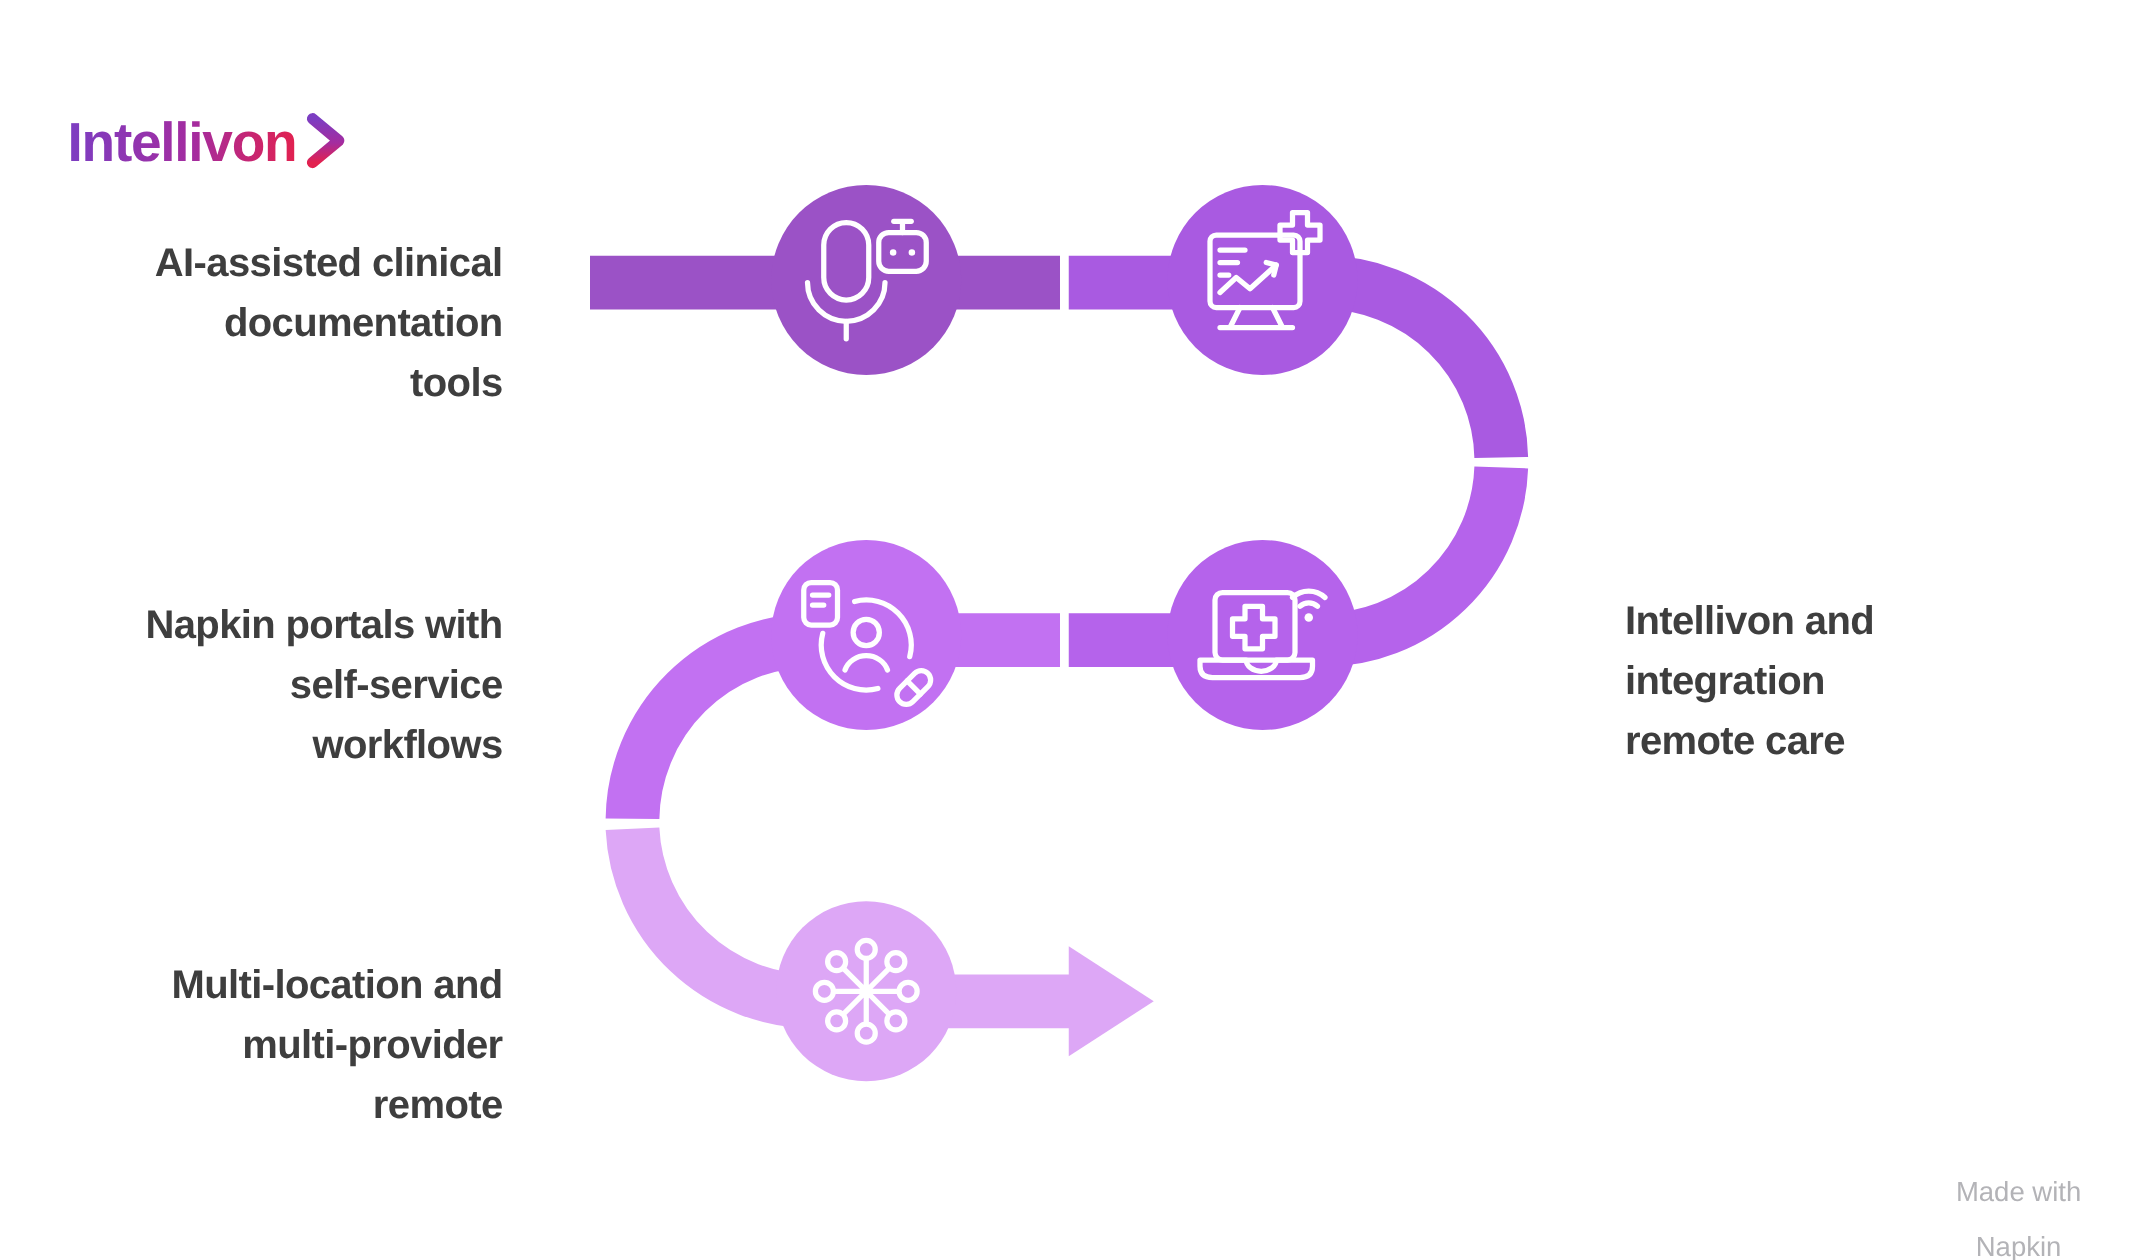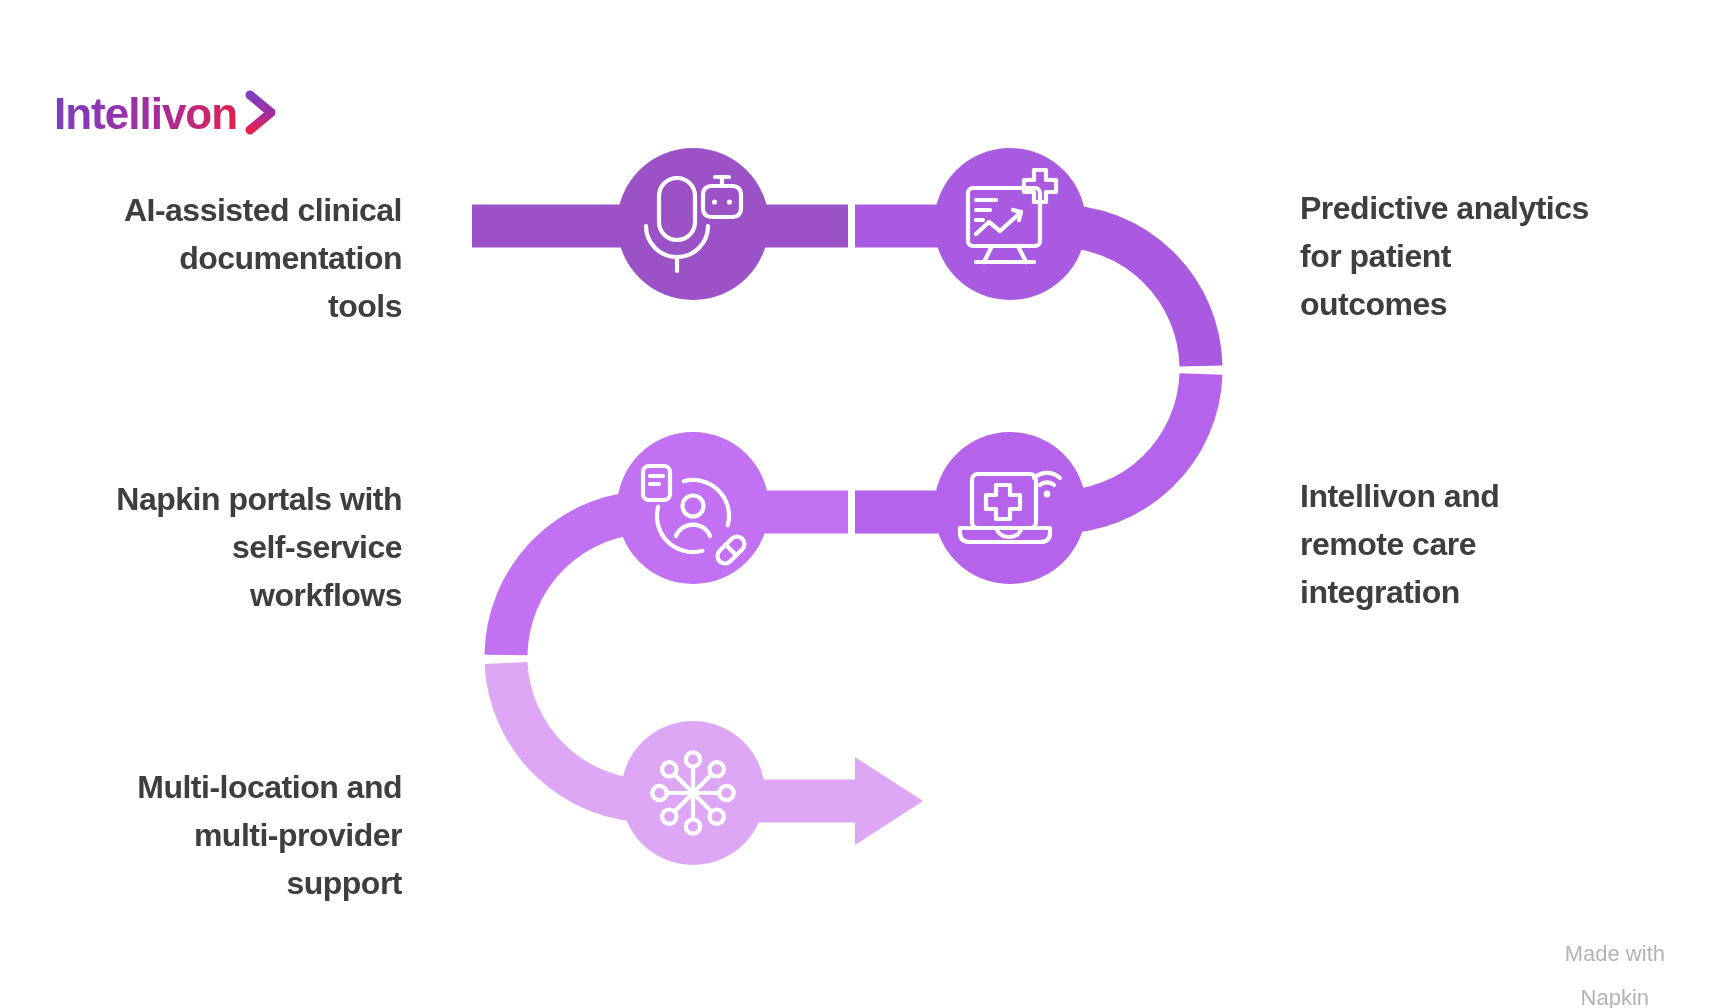--- a/index.html
+++ b/index.html
@@ -122,42 +122,37 @@
       <circle cx="-23.7" cy="23.7" r="7.2"></circle>
     </g>
   </svg>
 
   <div class="step-label left" style="top:186px">
     <div>AI-assisted clinical</div>
     <div>documentation</div>
     <div>tools</div>
   </div>
 
-  <div class="step-label right" style="top:184px">
-    <div>Predictive analytics</div>
-    <div>for patient</div>
-    <div>outcomes</div>
-  </div>
 
   <div class="step-label right" style="top:472px">
     <div>Intellivon and</div>
+    <div>integration</div>
     <div>remote care</div>
-    <div>integration</div>
   </div>
 
   <div class="step-label left" style="top:475px">
     <div>Napkin portals with</div>
     <div>self-service</div>
     <div>workflows</div>
   </div>
 
   <div class="step-label left" style="top:763px">
     <div>Multi-location and</div>
     <div>multi-provider</div>
-    <div>support</div>
+    <div>remote</div>
   </div>
 
   <div class="watermark">
     <span>Made with</span>
     <svg width="24" height="26" viewBox="0 0 24 26">
       <g stroke="#AFAFB3" stroke-width="3.2" stroke-linecap="round" fill="none">
         <path d="M 5 8.5 L 19.5 3.5"></path>
         <path d="M 6 15 L 20.5 9.5"></path>
         <path d="M 8.5 21.5 L 21 16"></path>
       </g>

